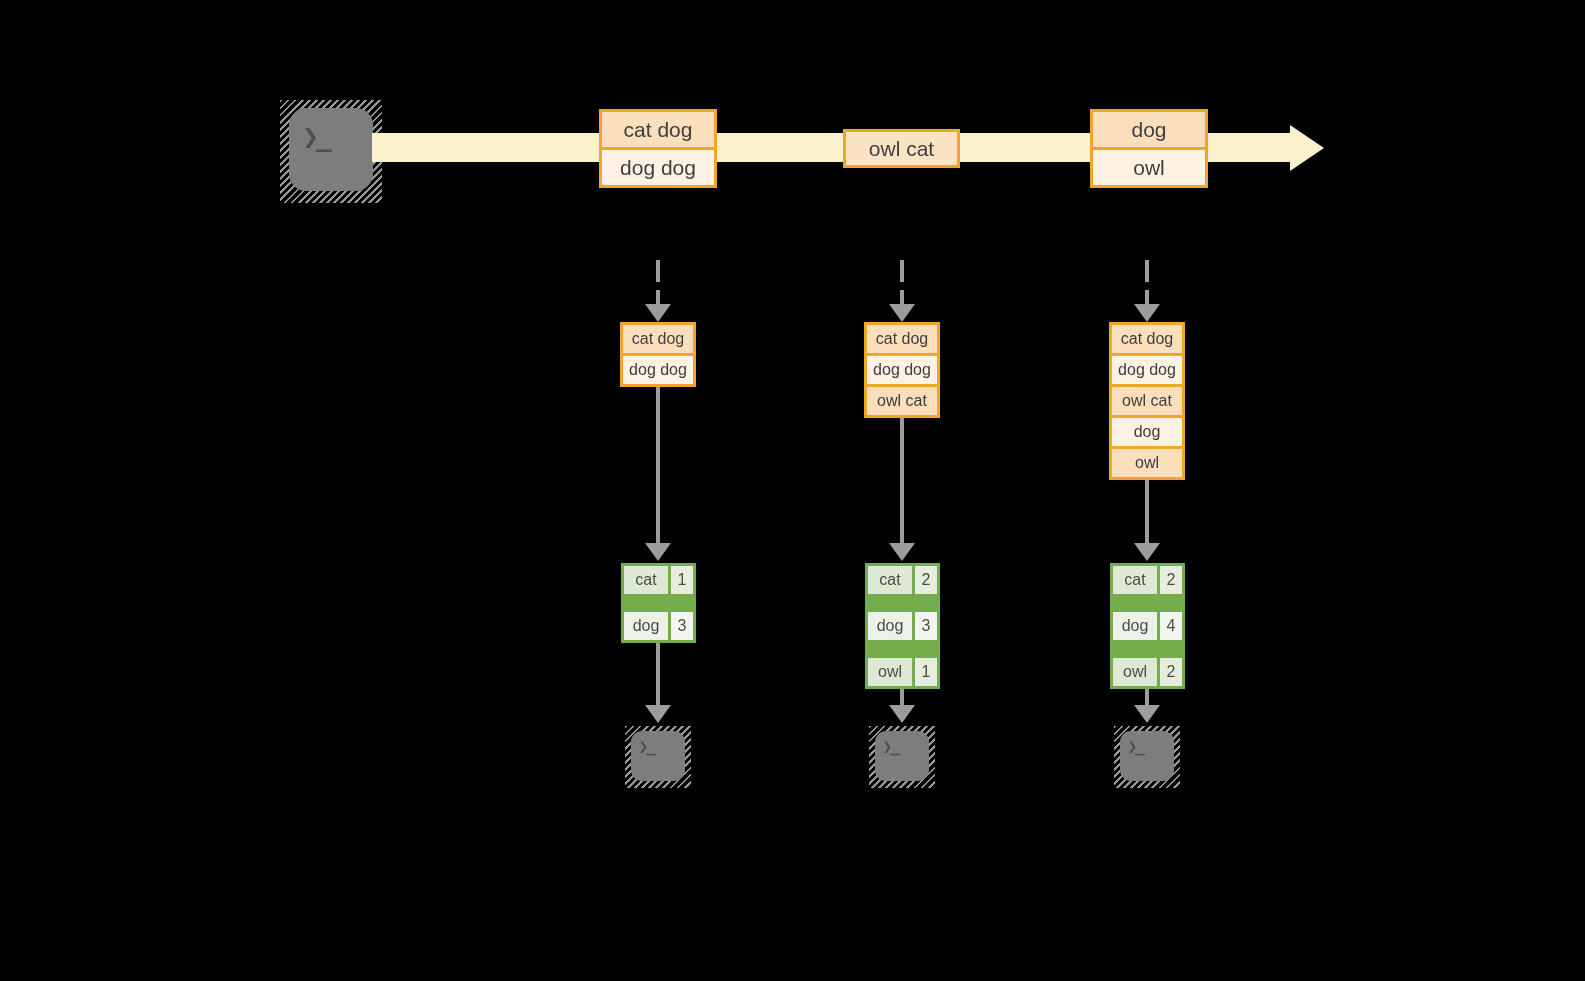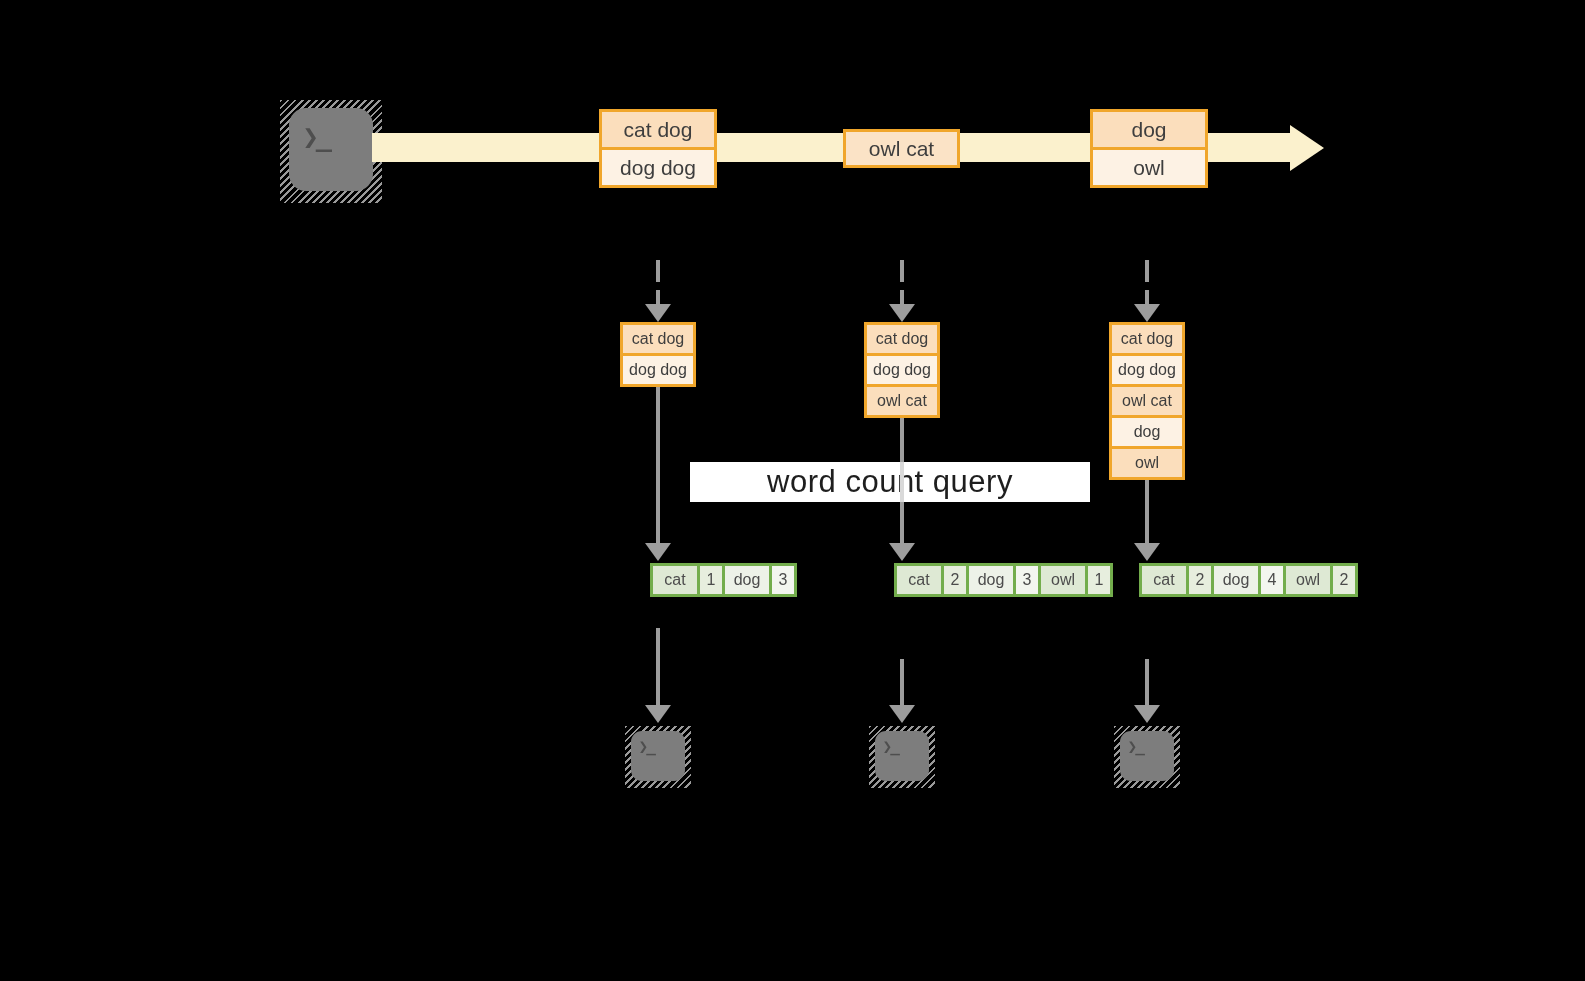--- a/index.html
+++ b/index.html
@@ -32,21 +32,21 @@
   
   .abox{position:absolute;width:70px;border:3px solid #F0A62B;background:#F0A62B;
         display:flex;flex-direction:column;gap:3px;z-index:3;}
   .arow{height:28px;display:flex;align-items:center;justify-content:center;
         font-size:16px;color:#3e3e3e;}
   .abox .arow:nth-child(odd){background:#FBDEBC}
   .abox .arow:nth-child(even){background:#FDF2E4}
 
   
   .gtable{position:absolute;border:3px solid #73AD4C;background:#73AD4C;
-          display:flex;flex-direction:row;gap:3px;z-index:3;margin-left:29px;}
+          display:flex;flex-direction:column;gap:18px;z-index:3;}
   .grow{display:flex;gap:3px;height:28px;}
   .gword,.gcount{display:flex;align-items:center;justify-content:center;
                  font-size:16px;color:#4c4c4c;}
   .gword{width:44px;} .gcount{width:22px;}
   .grow:nth-child(odd) .gword{background:#DEE9D4}
   .grow:nth-child(odd) .gcount{background:#E7EEDE}
   .grow:nth-child(even) .gword{background:#EDF2E8}
   .grow:nth-child(even) .gcount{background:#F3F6EF}
 
   
@@ -126,24 +126,20 @@
   </div>
   <div class="varrow" style="left:889px;top:418px;">
     <div class="vline" style="height:125px;"></div>
     <div class="vhead"></div>
   </div>
   <div class="varrow" style="left:1134px;top:480px;">
     <div class="vline" style="height:63px;"></div>
     <div class="vhead"></div>
   </div>
 
-  <div class="query-band">
-    <div class="band-line"></div>
-    <span class="label">word count query</span>
-  </div>
 
   <div class="gtable" style="left:621px;top:563px;">
     <div class="grow">
       <div class="gword">cat</div>
       <div class="gcount">1</div>
     </div>
     <div class="grow">
       <div class="gword">dog</div>
       <div class="gcount">3</div>
     </div>

